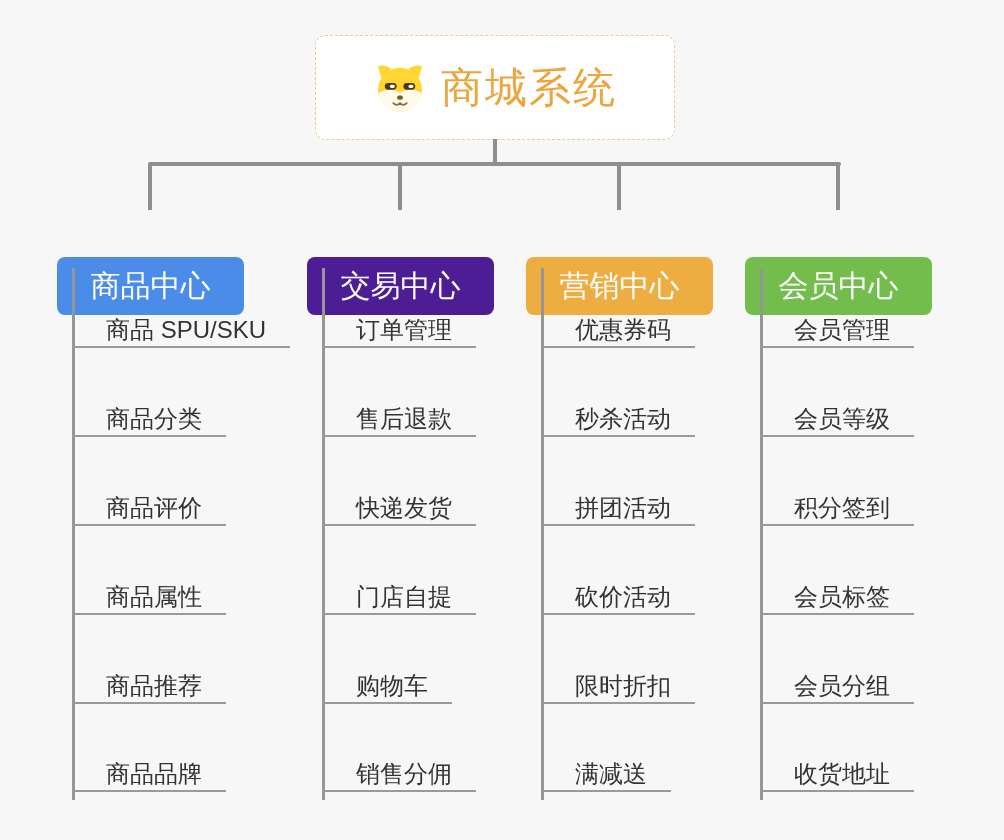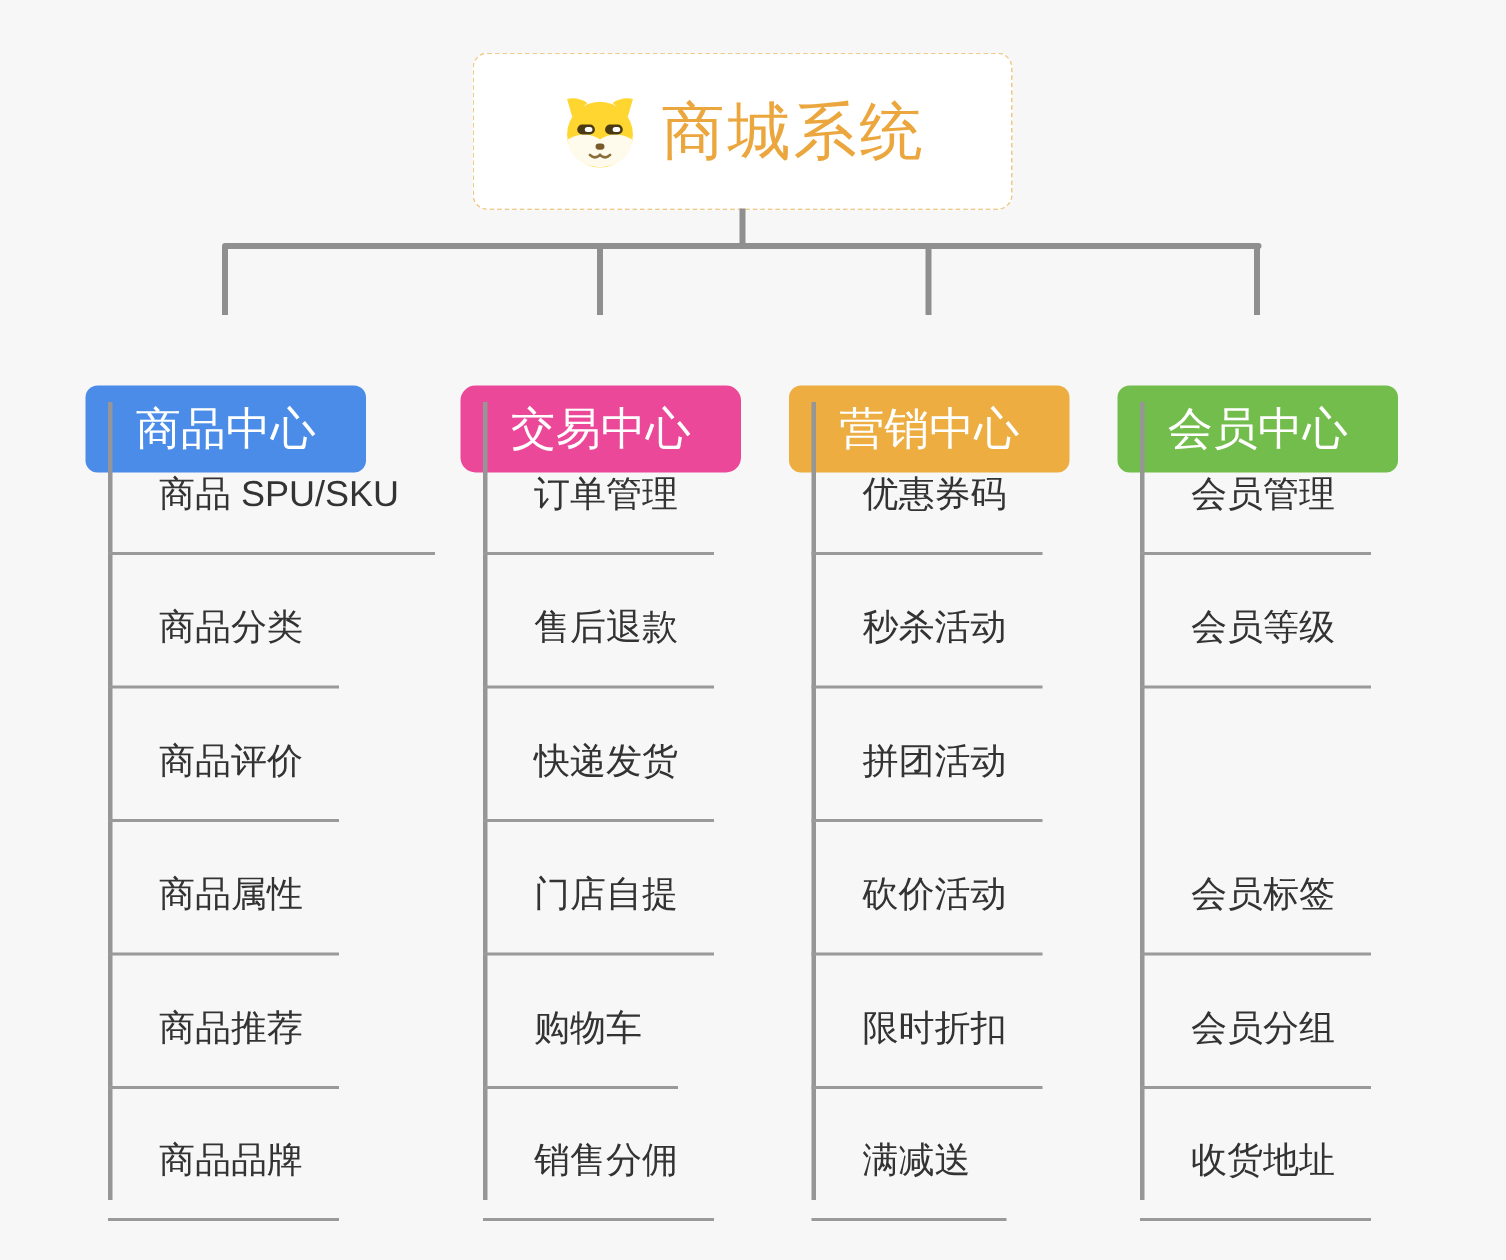--- a/index.html
+++ b/index.html
@@ -35,21 +35,21 @@
   .branch-node.b2{left:526px}.branch-node.b3{left:745px}
   
   .leaf-col{position:absolute;top:268px;width:250px;height:540px;}
   .leaf-col.c0{left:57px}.leaf-col.c1{left:307px}
   .leaf-col.c2{left:526px}.leaf-col.c3{left:745px}
   .vline{position:absolute;left:15px;top:0;width:3px;height:532px;background:#969696;}
   .leaf{
     position:absolute;left:15px;
     display:inline-block;white-space:nowrap;
     font-size:24px;color:#333333;line-height:33px;
-    padding:0 24px 22px 34px;
+    padding:0 24px 0 34px;
     border-bottom:2px solid #9A9A9A;
   }
   .leaf.r0{top:45px}.leaf.r1{top:134px}.leaf.r2{top:223px}
   .leaf.r3{top:312px}.leaf.r4{top:401px}.leaf.r5{top:489px}
 </style>
 </head>
 <body>
 
 <div class="root-node">
   <span class="root-icon">
@@ -72,21 +72,21 @@
 <div class="line trunk"></div>
 <div class="line hbar"></div>
 <div class="line drop d0"></div>
 <div class="line drop d1"></div>
 <div class="line drop d2"></div>
 <div class="line drop d3"></div>
 
 <div class="branch-node b0" style="background: rgb(74, 140, 232);">
   <span>商品中心</span>
 </div>
-<div class="branch-node b1" style="background: #ec4899; border-radius: 10px;">
+<div class="branch-node b1" style="background: #4c1d95;">
   <span>交易中心</span>
 </div>
 <div class="branch-node b2" style="background: rgb(237, 173, 65); justify-content: center;">
   <span>营销中心</span>
 </div>
 <div class="branch-node b3" style="background: rgb(115, 189, 77);">
   <span>会员中心</span>
 </div>
 
 <div class="leaf-col c0">
@@ -116,16 +116,17 @@
   <div class="leaf r3">砍价活动</div>
   <div class="leaf r2">拼团活动</div>
   <div class="leaf r4">限时折扣</div>
   <div class="leaf r5">满减送</div>
 </div>
 
 <div class="leaf-col c3">
   <div class="vline"></div>
   <div class="leaf r0">会员管理</div>
   <div class="leaf r1">会员等级</div>
+  <div class="leaf r2">积分签到</div>
   <div class="leaf r3">会员标签</div>
   <div class="leaf r5">收货地址</div>
   <div class="leaf r4">会员分组</div>
 </div>
 
 </body></html>

